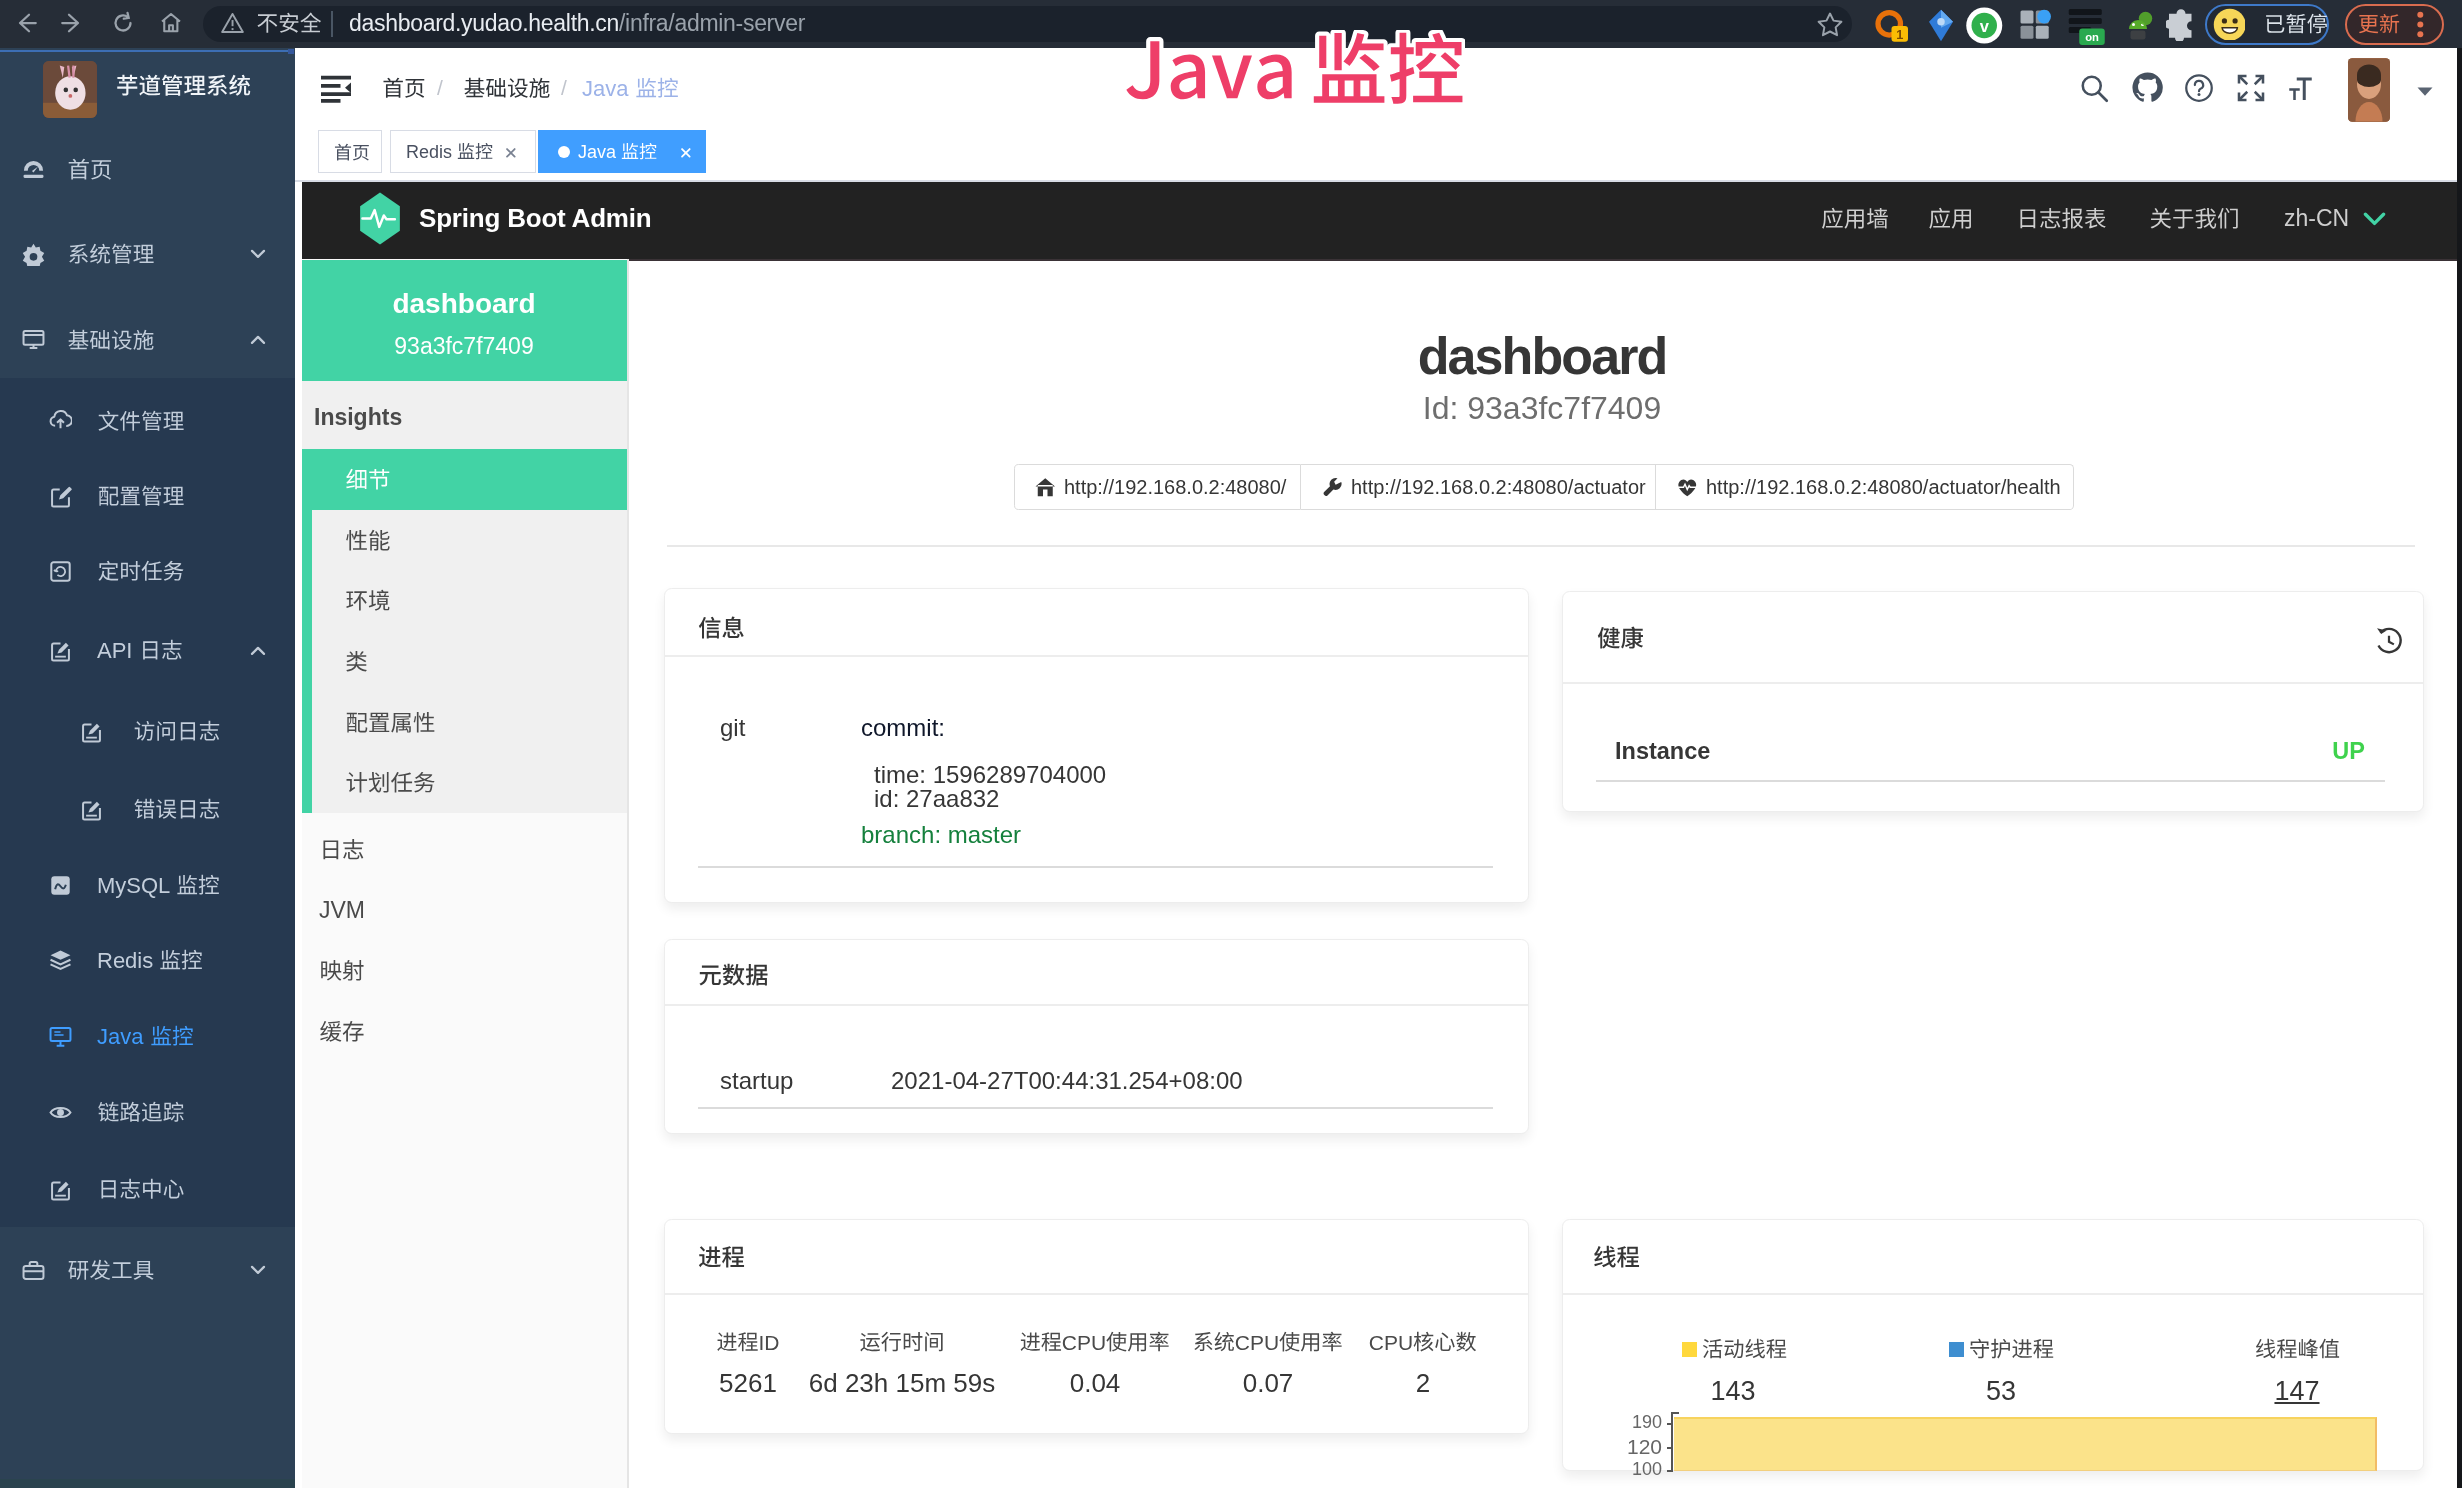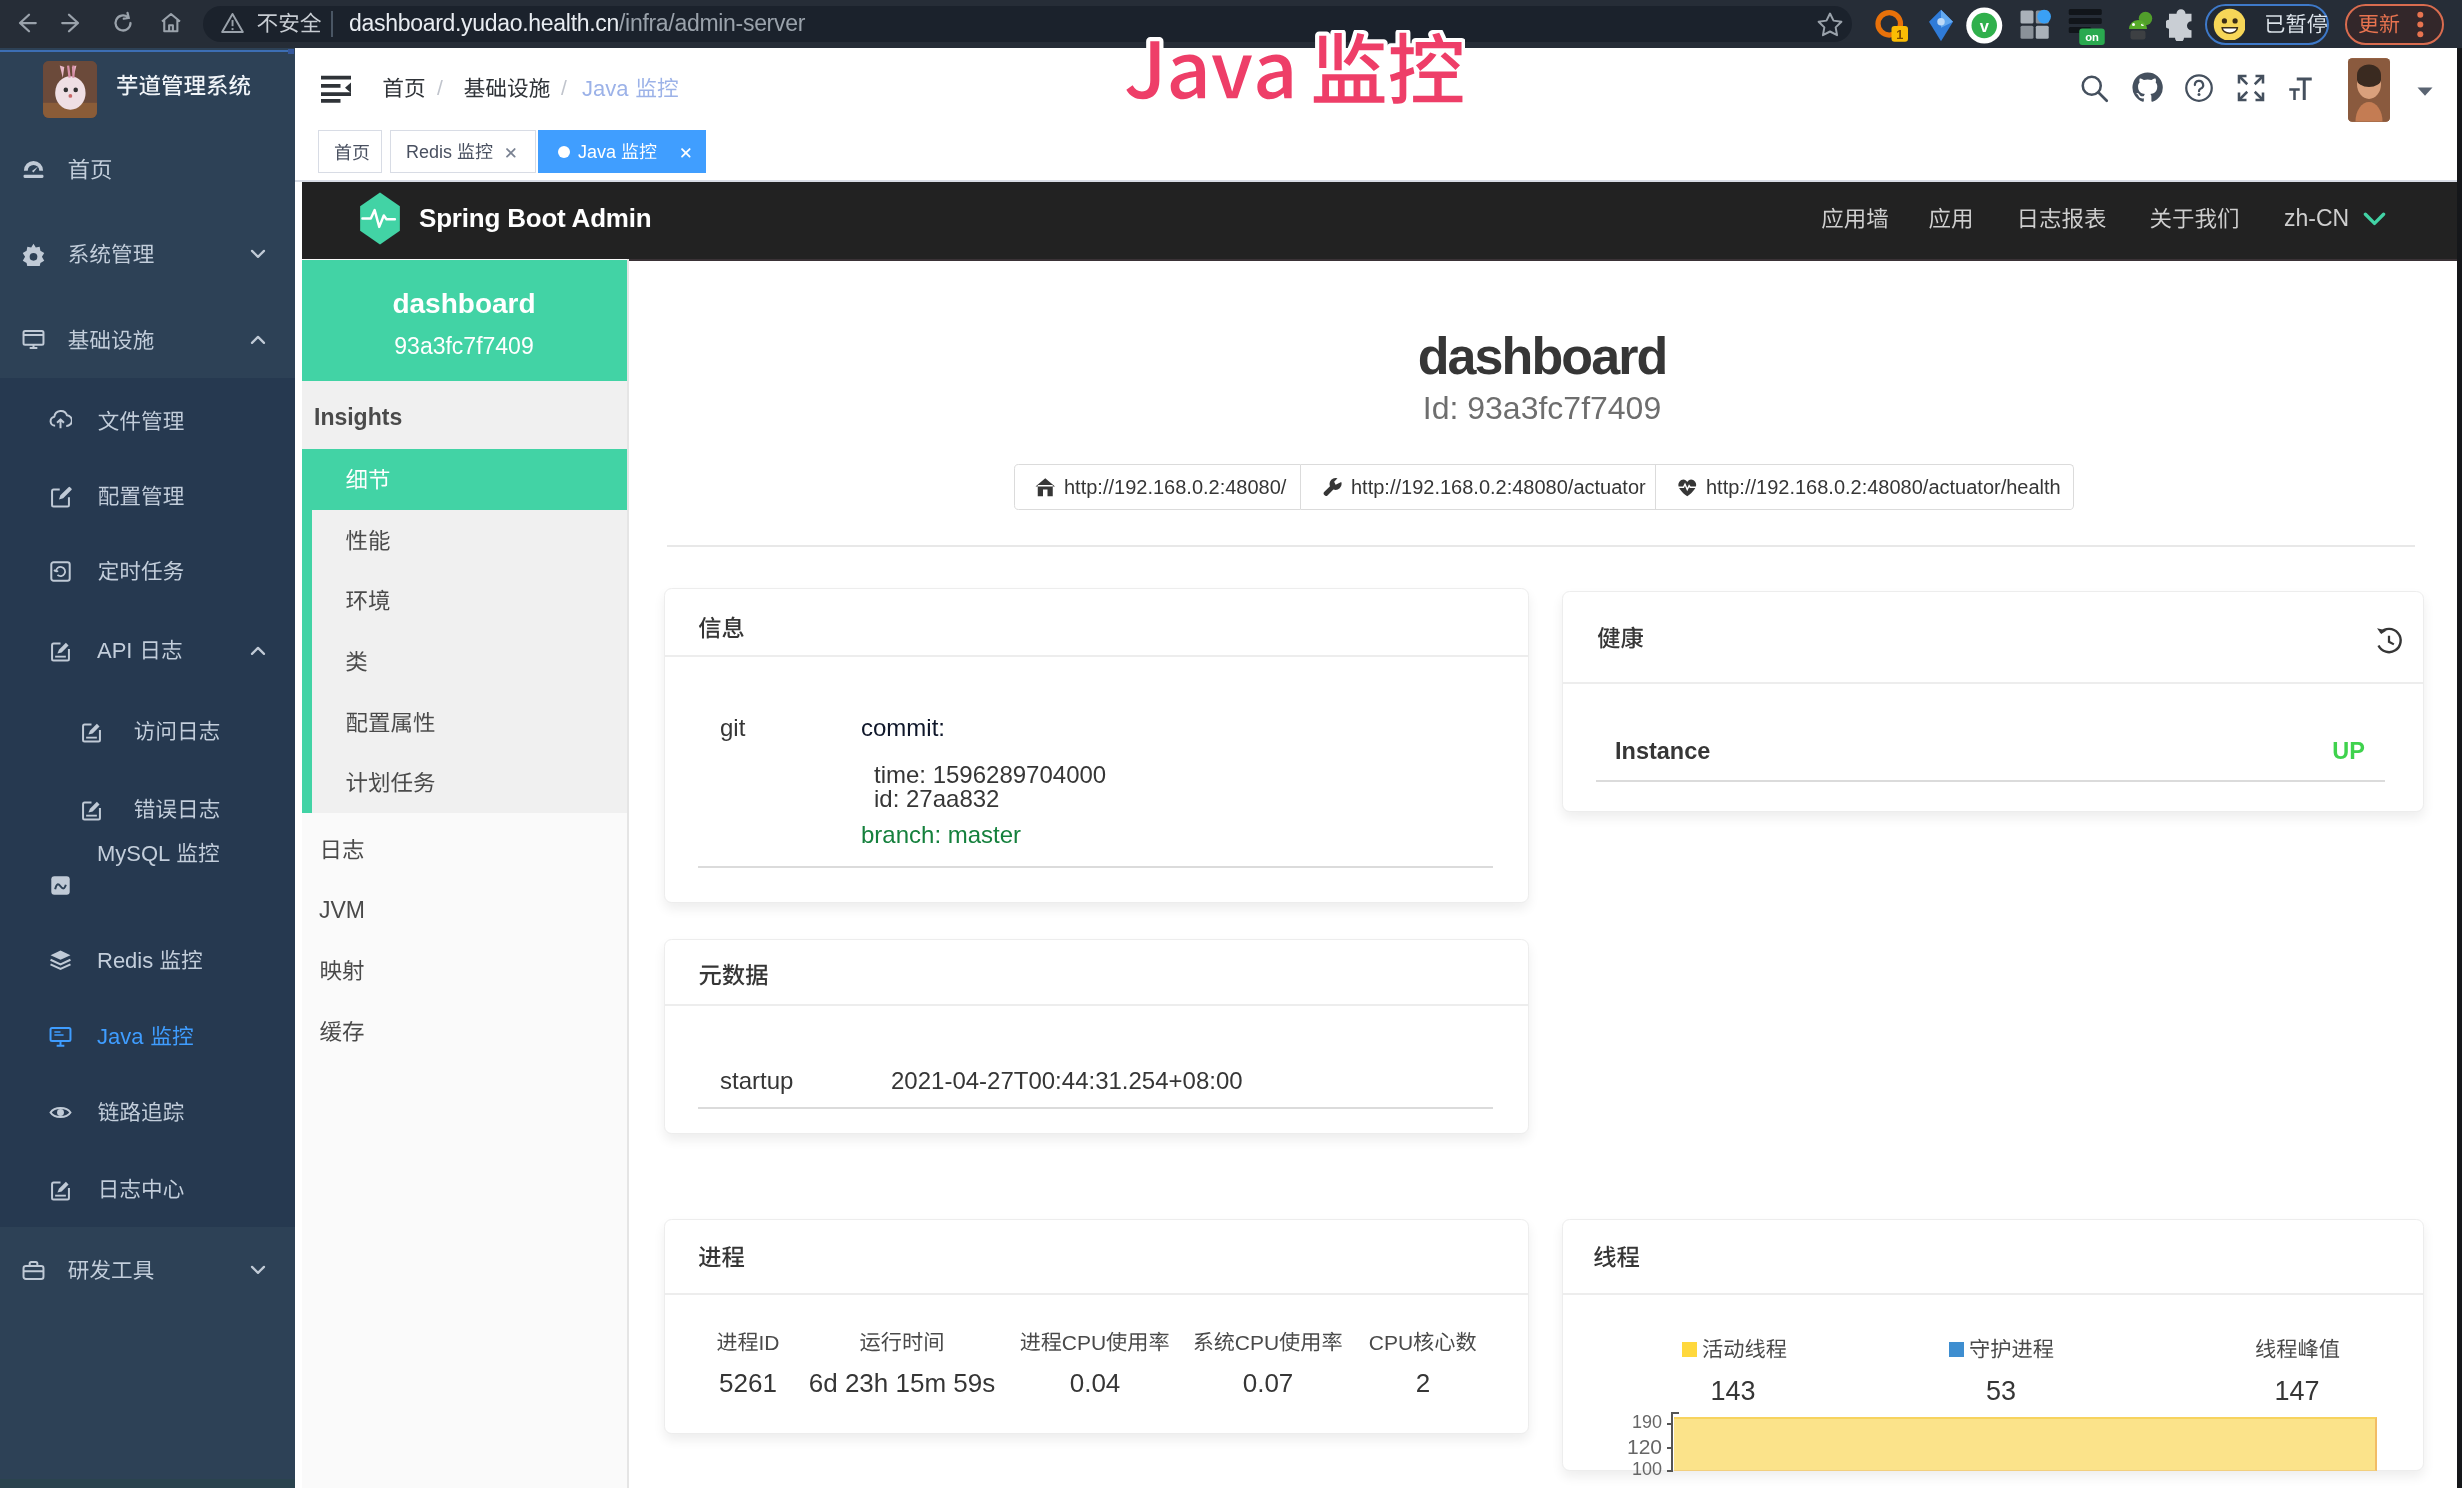--- a/index.html
+++ b/index.html
@@ -208,21 +208,21 @@
 <div style="position:absolute;left:133px;top:798px;"><svg class="cj" width="88" height="26" viewBox="0 0 116.0 34.8" style="vertical-align:-0.32em" fill="#c3cedb">
       <use href="#g36" transform="translate(0.0,25.5) scale(0.0290,-0.0290)"></use>
       <use href="#g37" transform="translate(29.0,25.5) scale(0.0290,-0.0290)"></use>
       <use href="#g32" transform="translate(58.0,25.5) scale(0.0290,-0.0290)"></use>
       <use href="#g33" transform="translate(87.0,25.5) scale(0.0290,-0.0290)"></use>
     </svg></div>
 <div style="position:absolute;left:49px;top:874px;width:23px;height:23px;"><svg width="23" height="23" viewBox="0 0 30 30">
       <rect x="3" y="3" width="24" height="24" rx="4" fill="#c0cad6"></rect>
       <path d="M8 20 c2-8 4-8 7-4 c3 4 5 4 7-2" stroke="#2d4156" stroke-width="2.6" fill="none"></path>
     </svg></div>
-<div style="position:absolute;left:97px;top:839px;height:29px;line-height:29px;font-size:22px;color:#c3cedb;white-space:nowrap;text-align:right;">MySQL <svg class="cj" width="44" height="26" viewBox="0 0 58.0 34.8" style="vertical-align:-0.32em" fill="#c3cedb">
+<div style="position:absolute;left:97px;top:871px;height:29px;line-height:29px;font-size:22px;color:#c3cedb;white-space:nowrap;text-align:right;">MySQL <svg class="cj" width="44" height="26" viewBox="0 0 58.0 34.8" style="vertical-align:-0.32em" fill="#c3cedb">
       <use href="#g38" transform="translate(0.0,25.5) scale(0.0290,-0.0290)"></use>
       <use href="#g39" transform="translate(29.0,25.5) scale(0.0290,-0.0290)"></use>
     </svg></div>
 <div style="position:absolute;left:49px;top:949px;width:23px;height:23px;"><svg width="23" height="23" viewBox="0 0 30 30">
       <path d="M15 2 L28 8 L15 14 L2 8 Z" fill="#c0cad6"></path>
       <path d="M2 14 l13 6 13-6 M2 20 l13 6 13-6" stroke="#c0cad6" stroke-width="2.6" fill="none"></path>
     </svg></div>
 <div style="position:absolute;left:97px;top:946px;height:29px;line-height:29px;font-size:22px;color:#c3cedb;white-space:nowrap;">Redis <svg class="cj" width="44" height="26" viewBox="0 0 58.0 34.8" style="vertical-align:-0.32em" fill="#c3cedb">
       <use href="#g38" transform="translate(0.0,25.5) scale(0.0290,-0.0290)"></use>
       <use href="#g39" transform="translate(29.0,25.5) scale(0.0290,-0.0290)"></use>
@@ -546,21 +546,21 @@
       <use href="#g83" transform="translate(84.0,24.6) scale(0.0280,-0.0280)"></use>
     </svg></div>
 <div style="position:absolute;left:2255px;top:1338px;"><svg class="cj" width="85" height="25.5" viewBox="0 0 112.0 33.6" style="vertical-align:-0.32em" fill="#4a4a4a">
       <use href="#g94" transform="translate(0.0,24.6) scale(0.0280,-0.0280)"></use>
       <use href="#g83" transform="translate(28.0,24.6) scale(0.0280,-0.0280)"></use>
       <use href="#g97" transform="translate(56.0,24.6) scale(0.0280,-0.0280)"></use>
       <use href="#g98" transform="translate(84.0,24.6) scale(0.0280,-0.0280)"></use>
     </svg></div>
 <div style="position:absolute;left:1733px;top:1374px;transform:translateX(-50%);height:35px;line-height:35px;font-size:27px;color:#363636;font-weight:400;white-space:nowrap;">143</div>
 <div style="position:absolute;left:2001px;top:1374px;transform:translateX(-50%);height:35px;line-height:35px;font-size:27px;color:#363636;font-weight:400;white-space:nowrap;">53</div>
-<div style="position:absolute;left:2297px;top:1374px;transform:translateX(-50%);height:35px;line-height:35px;font-size:27px;color:#363636;font-weight:400;white-space:nowrap;">147</div>
+<div style="position:absolute;left:2297px;top:1374px;transform:translateX(-50%);height:35px;line-height:35px;font-size:27px;color:#363636;font-weight:400;white-space:nowrap;text-decoration:underline;">147</div>
 <div style="position:absolute;right:800px;top:1411px;height:23.5px;line-height:23.5px;font-size:18px;color:#666;font-weight:400;white-space:nowrap;text-align:right;">190</div>
 <div style="position:absolute;right:800px;top:1435px;height:23.5px;line-height:23.5px;font-size:21px;color:#666;font-weight:400;white-space:nowrap;text-align:right;">120</div>
 <div style="position:absolute;right:800px;top:1458px;height:23.5px;line-height:23.5px;font-size:18px;color:#666;font-weight:400;white-space:nowrap;text-align:right;">100</div>
 <div style="position:absolute;left:1671px;top:1412px;width:1.5px;height:59px;background:#555;"></div>
 <div style="position:absolute;left:1671px;top:1412px;width:7.6px;height:1.5px;background:#555;"></div>
 <div style="position:absolute;left:1667px;top:1423px;width:6px;height:1.5px;background:#555;"></div>
 <div style="position:absolute;left:1667px;top:1447px;width:6px;height:1.5px;background:#555;"></div>
 <div style="position:absolute;left:1667px;top:1470px;width:6px;height:1.5px;background:#555;"></div>
 <div style="position:absolute;left:1674px;top:1417px;width:703px;height:54px;background:#fbe38a;border-top:2.3px solid #f7d35e;border-right:2.3px solid #f2bc66;border-bottom:1.5px solid #f2cf7e;"></div>
 <div style="position:absolute;left:2457px;top:48px;width:5.3px;height:1441px;background:#15171a;"></div>

